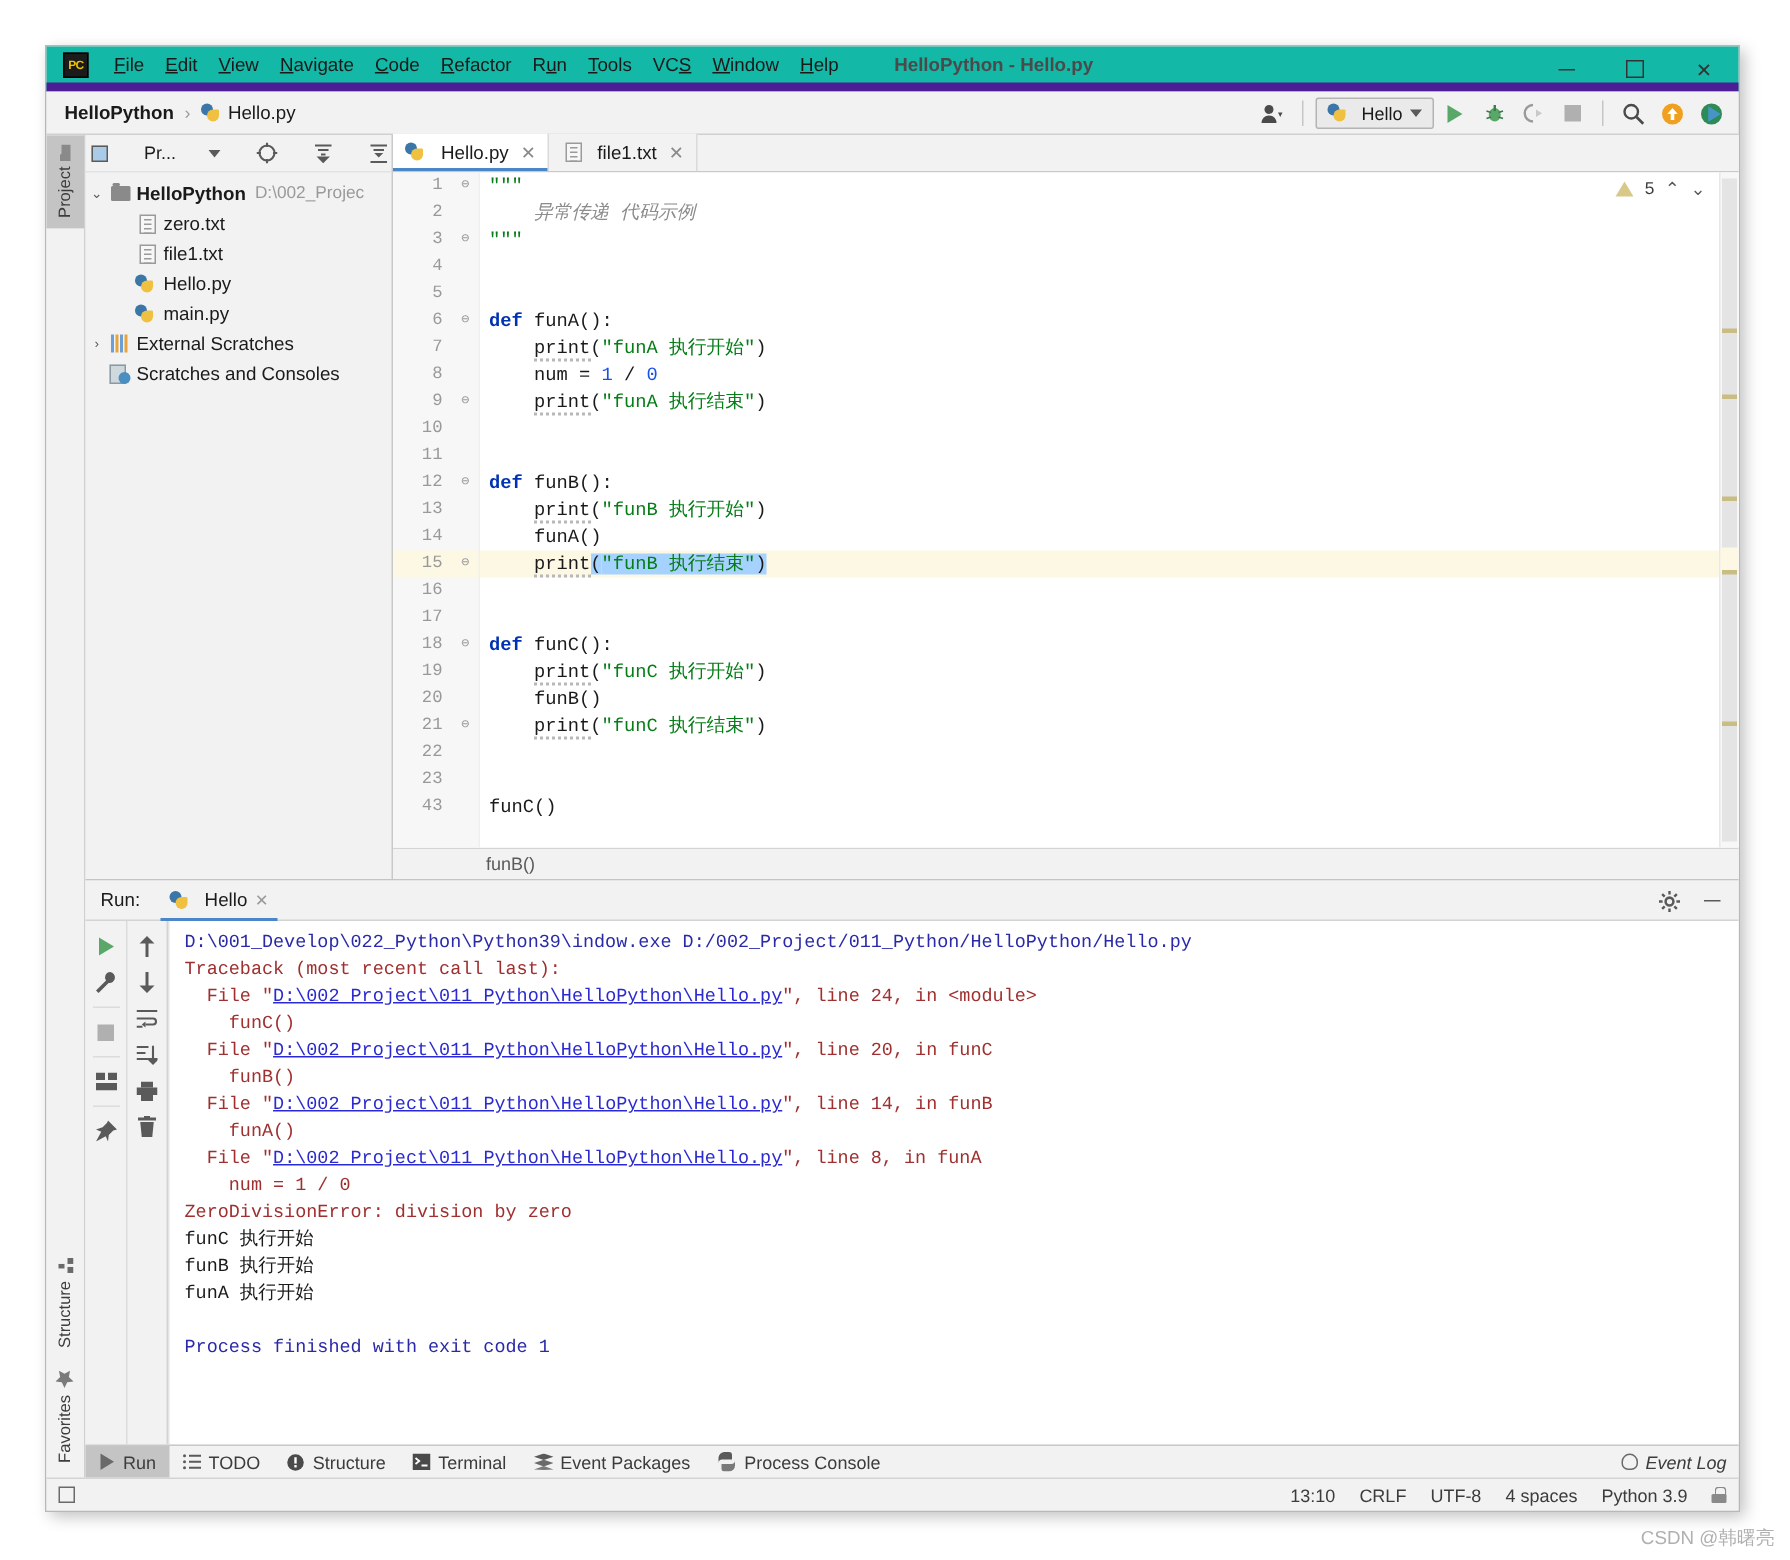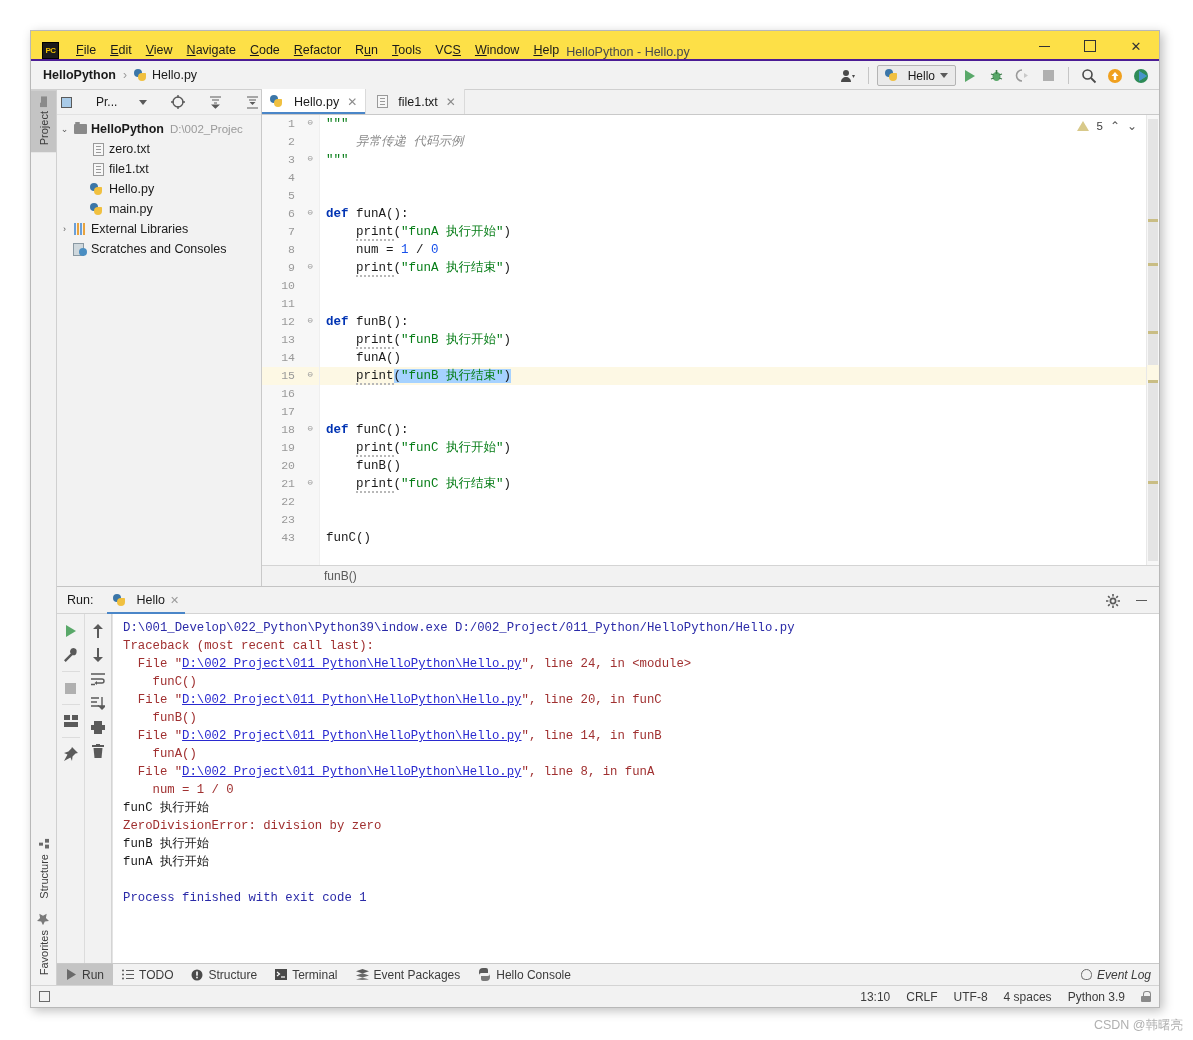--- a/index.html
+++ b/index.html
@@ -17,41 +17,41 @@
     position: absolute; left: 30px; top: 30px;
     width: 1130px; height: 978px;
     background: #f2f2f2;
     border: 1px solid #b8b8b8;
     box-shadow: 3px 3px 10px rgba(0,0,0,0.25);
     display: flex; flex-direction: column;
   }
 
   
   .menubar {
-    height: 30px; background: #fde047;
-    display: flex; align-items: flex-end;
-    border-bottom: 2px solid #4c1d95;
+    height: 30px; background: #14b8a6;
+    display: flex; align-items: center;
+    border-bottom: 6px solid #4c1d95;
     position: relative;
     flex: 0 0 30px;
   }
   .pc-logo {
     width: 17px; height: 17px; margin-left: 11px; margin-right: 10px;
     background: #1b1b1b; border: 1px solid #000;
     color: #f2c200; font-size: 8px; font-weight: bold;
     display: flex; align-items: center; justify-content: center;
     letter-spacing: -0.5px;
     font-family: "Liberation Sans", sans-serif;
   }
   .menu-item {
     font-size: 12.5px; color: #1a1a1a; padding: 2px 7px; cursor: default;
     white-space: nowrap;
   }
   .menu-item u { text-decoration: underline; }
   .win-title {
-    font-size: 12.5px; color: #4a4a4a; white-space: nowrap;
+    font-size: 12.5px; color: #4a4a4a; margin-left: 30px; white-space: nowrap; font-weight: bold;
   }
   .win-ctrls {
     position: absolute; right: 0; top: 0; height: 30px;
     display: flex; align-items: center;
   }
   .win-btn {
     width: 46px; height: 30px; display: flex; align-items: center; justify-content: center;
     color: #333; font-size: 13px;
   }
   .win-btn.min::after { content: ''; display: block; width: 11px; height: 1px; background: #333; }
@@ -487,21 +487,21 @@
                 <div class="trow" style="padding-left: 0px;">
                   <span class="tarrow">›</span>
                   <span class="tico">
                     <span class="libico">
                       <i></i>
                       <i></i>
                       <i></i>
                       <i></i>
                     </span>
                   </span>
-                  <span>External Libraries</span>
+                  <span>External Scratches</span>
                 </div>
                 <div class="trow" style="padding-left: 0px;">
                   <span class="tarrow"></span>
                   <span class="tico">
                     <span class="scrico"></span>
                   </span>
                   <span>Scratches and Consoles</span>
                 </div>
               </div>
           </div>
@@ -697,22 +697,22 @@
                 <div class="coline"><span class="c-blue">D:\001_Develop\022_Python\Python39\indow.exe D:/002_Project/011_Python/HelloPython/Hello.py</span></div>
                 <div class="coline"><span class="c-red">Traceback (most recent call last):</span></div>
                 <div class="coline"><span class="c-red">  File "</span><span class="c-link">D:\002 Project\011 Python\HelloPython\Hello.py</span><span class="c-red">", line 24, in &lt;module&gt;</span></div>
                 <div class="coline"><span class="c-red">    funC()</span></div>
                 <div class="coline"><span class="c-red">  File "</span><span class="c-link">D:\002 Project\011 Python\HelloPython\Hello.py</span><span class="c-red">", line 20, in funC</span></div>
                 <div class="coline"><span class="c-red">    funB()</span></div>
                 <div class="coline"><span class="c-red">  File "</span><span class="c-link">D:\002 Project\011 Python\HelloPython\Hello.py</span><span class="c-red">", line 14, in funB</span></div>
                 <div class="coline"><span class="c-red">    funA()</span></div>
                 <div class="coline"><span class="c-red">  File "</span><span class="c-link">D:\002 Project\011 Python\HelloPython\Hello.py</span><span class="c-red">", line 8, in funA</span></div>
                 <div class="coline"><span class="c-red">    num = 1 / 0</span></div>
+                <div class="coline"><span class="c-red">ZeroDivisionError: division by zero</span></div>
                 <div class="coline"><span class="c-dark">funC 执行开始</span></div>
-                <div class="coline"><span class="c-red">ZeroDivisionError: division by zero</span></div>
                 <div class="coline"><span class="c-dark">funB 执行开始</span></div>
                 <div class="coline"><span class="c-dark">funA 执行开始</span></div>
                 <div class="coline">&nbsp;</div>
                 <div class="coline"><span class="c-blue">Process finished with exit code 1</span></div>
               </div>
           </div>
         </div>
 
         <div class="bottomtabs" id="bottom-tabs">
           <div class="btab active">
@@ -764,21 +764,21 @@
               </span>
               <span>Event Packages</span>
             </div>
             <div class="btab">
               <span style="display: flex; align-items: center;">
                 <svg width="13" height="13" viewBox="0 0 13 13">
                   <path d="M5 0h3a2 2 0 012 2v3H3.5A2.5 2.5 0 001 7.5V4a4 4 0 014-4z" fill="#5a5a5a"></path>
                   <path d="M8 13H5a2 2 0 01-2-2V8h6.5A2.5 2.5 0 0012 5.5V9a4 4 0 01-4 4z" fill="#7a7a7a"></path>
                 </svg>
               </span>
-              <span>Hello Console</span>
+              <span>Process Console</span>
             </div>
             <div class="btab-right">
             <span class="bell"></span>
             <span>Event Log</span>
           </div>
         </div>
       </div>
     </div>
 
     <div class="statusbar">

